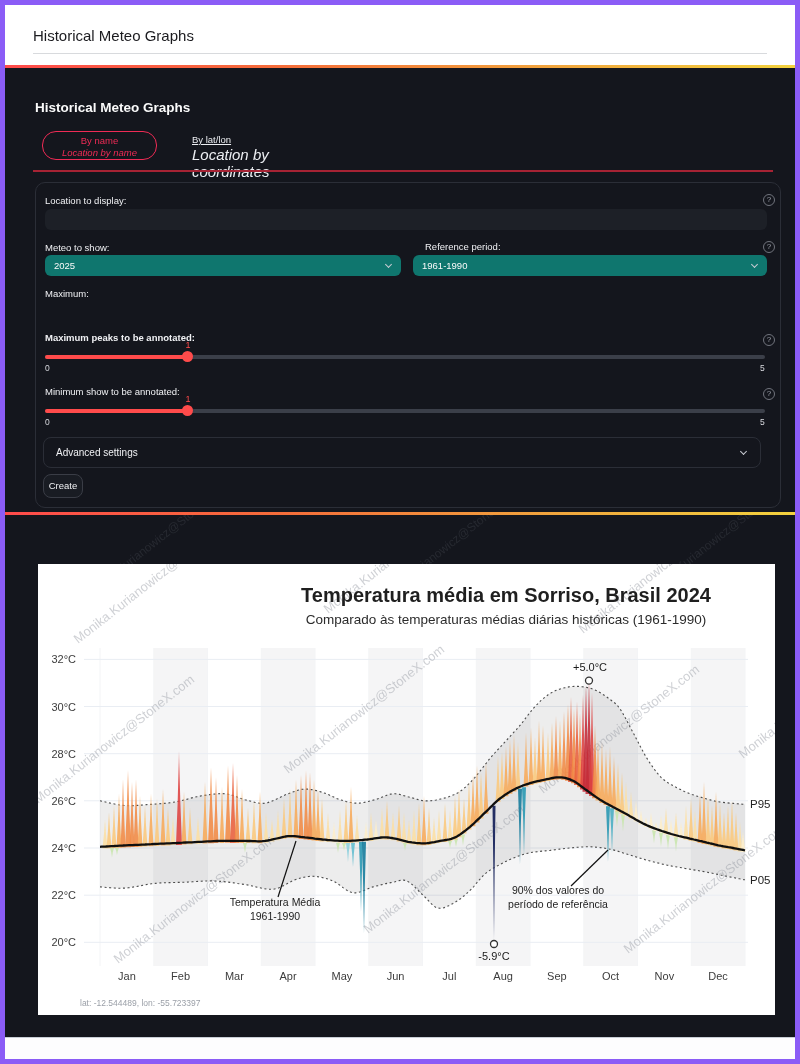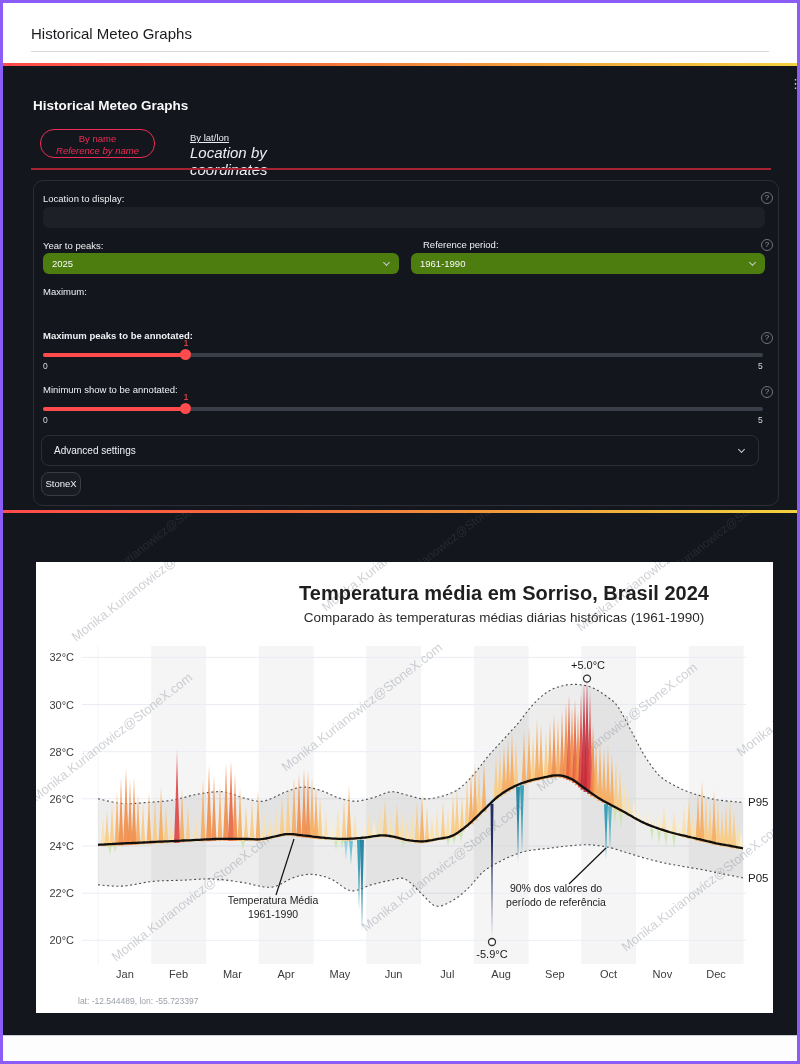--- a/index.html
+++ b/index.html
@@ -1,18 +1,18 @@
 <!DOCTYPE html>
 <html><head>
 <meta charset="utf-8">
 <style>
   html,body{margin:0;padding:0;background:#e8eaee;}
   *{box-sizing:border-box;}
   .frame{position:relative;width:800px;height:1064px;margin:0 auto;background:#ffffff;
-         border:3px solid #8b5cf6;overflow:hidden;
+         border:5px solid #8b5cf6;overflow:hidden;
          font-family:"Liberation Sans","DejaVu Sans",sans-serif;}
   
   .page-header{position:absolute;left:0;top:0;width:100%;height:60px;background:#ffffff;}
   .page-title{position:absolute;left:28px;top:22px;font-size:15px;color:#1b1b1f;}
   .page-divider{position:absolute;left:28px;right:28px;top:48px;height:1px;background:#d8dadd;}
   .grad{position:absolute;left:0;width:100%;height:3px;
         background:linear-gradient(90deg,#ff4b4b 0%,#f56d3a 35%,#f1a63d 70%,#f3d23e 100%);}
   .grad.top{top:60px;} .grad.mid{top:507px;}
   
   .dark-upper{position:absolute;left:0;top:63px;width:100%;height:444px;background:#14161d;}
@@ -26,21 +26,21 @@
   .tab-sel .l1{position:absolute;left:0;width:100%;top:3px;font-size:9.5px;color:#ef2b55;}
   .tab-sel .l2{position:absolute;left:0;width:100%;top:15px;font-size:9.5px;font-style:italic;color:#ef2b55;}
   .tab-un{position:absolute;left:185px;top:126px;width:160px;height:29px;cursor:pointer;}
   .tab-un .l1{position:absolute;left:2px;top:3px;font-size:9.5px;color:#eceef2;text-decoration:underline;}
   .tab-un .l2{position:absolute;left:2px;top:15px;font-size:15px;font-style:italic;color:#eceef2;}
   .red-sep{position:absolute;left:28px;top:165px;width:740px;height:2px;background:#a62334;}
   .form-box{position:absolute;left:30px;top:177px;width:746px;height:326px;border:1px solid #2b2e37;border-radius:10px;}
   .lbl{position:absolute;font-size:9.5px;color:#f0f1f4;white-space:nowrap;}
   .inp{position:absolute;background:#1d2027;border:none;border-radius:6px;color:#fafafa;font-size:10px;padding:0 8px;
        font-family:"Liberation Sans","DejaVu Sans",sans-serif;}
-  .sel{position:absolute;background:#4d7c0f;border-radius:6px;cursor:pointer;text-align:center;}
+  .sel{position:absolute;background:#0f766e;border-radius:6px;cursor:pointer;text-align:center;}
   .sel .val{position:absolute;left:9px;top:5px;font-size:9.5px;color:#fafafa;white-space:nowrap;}
   .chev{position:absolute;width:5px;height:5px;border-right:1.4px solid #c9ccd3;border-bottom:1.4px solid #c9ccd3;transform:rotate(45deg);}
   .help{position:absolute;left:758px;width:12px;height:12px;border:1px solid #70737c;border-radius:50%;
         color:#9ca0a9;font-size:8px;line-height:10px;text-align:center;cursor:pointer;}
   .track{position:absolute;left:40px;width:720px;height:4px;background:#3b3f49;border-radius:2px;cursor:pointer;}
   .tfill{position:absolute;left:0;top:0;height:4px;width:144px;background:#ff4b4b;border-radius:2px;}
   .thumb{position:absolute;left:177px;width:11px;height:11px;background:#ff4b4b;border-radius:50%;cursor:pointer;}
   .sval{position:absolute;left:175px;width:16px;text-align:center;font-size:9px;color:#ff4b4b;}
   .minmax{position:absolute;font-size:8.5px;color:#d9dadf;}
   .expander{position:absolute;left:38px;top:432px;width:718px;height:31px;border:1px solid #2b2e37;border-radius:8px;cursor:pointer;}
@@ -61,35 +61,35 @@
   </div>
   <div class="grad top"></div>
 
   <div class="dark-upper"></div>
   <div class="kebab">⋮</div>
   <div class="scroll-thumb"></div>
   <div class="app-title">Historical Meteo Graphs</div>
 
   <div class="tab-sel">
     <div class="l1">By name</div>
-    <div class="l2">Reference by name</div>
+    <div class="l2">Location by name</div>
   </div>
   <div class="tab-un">
     <div class="l1">By lat/lon</div>
     <div class="l2">Location by coordinates</div>
   </div>
   <div class="red-sep"></div>
 
   <div class="form-box"></div>
 
   <div class="lbl" style="left:40px;top:190px;">Location to display:</div>
   <div class="help" style="top:189px;">?</div>
   <input class="inp" style="left: 40px; top: 204px; width: 722px; height: 21px;" value="">
 
-  <div class="lbl" style="left:40px;top:237px;">Year to peaks:</div>
+  <div class="lbl" style="left:40px;top:237px;">Meteo to show:</div>
   <div class="sel" style="left:40px;top:250px;width:356px;height:21px;">
     <div class="val">2025</div>
     <div class="chev" style="right:10px;top:7px;"></div>
   </div>
   <div class="lbl" style="left:408px;top:236px;padding-left:12px;">Reference period:</div>
   <div class="help" style="top:236px;">?</div>
   <div class="sel" style="left:408px;top:250px;width:354px;height:21px;">
     <div class="val">1961-1990</div>
     <div class="chev" style="right:10px;top:7px;"></div>
   </div>
@@ -113,21 +113,21 @@
     <div class="tfill"></div>
   </div>
   <div class="thumb" style="top:400px;"></div>
   <div class="minmax" style="left:40px;top:412px;">0</div>
   <div class="minmax" style="left:755px;top:412px;">5</div>
 
   <div class="expander">
     <div class="xl">Advanced settings</div>
     <div class="chev" style="right:14px;top:11px;"></div>
   </div>
-  <div class="create-btn">StoneX</div>
+  <div class="create-btn">Create</div>
 
   <div class="grad mid"></div>
 
   <div class="dark-lower">
     <div class="wm-dark" style="left:60px;top:18px;">Monika.Kurianowicz@StoneX.com</div>
     <div class="wm-dark" style="left:350px;top:24px;">Monika.Kurianowicz@StoneX.com</div>
     <div class="wm-dark" style="left:620px;top:16px;">Monika.Kurianowicz@StoneX.com</div>
   </div>
   <div class="chart-wrap">
     <svg id="chart-svg" width="737" height="451" viewBox="0 0 737 451">

